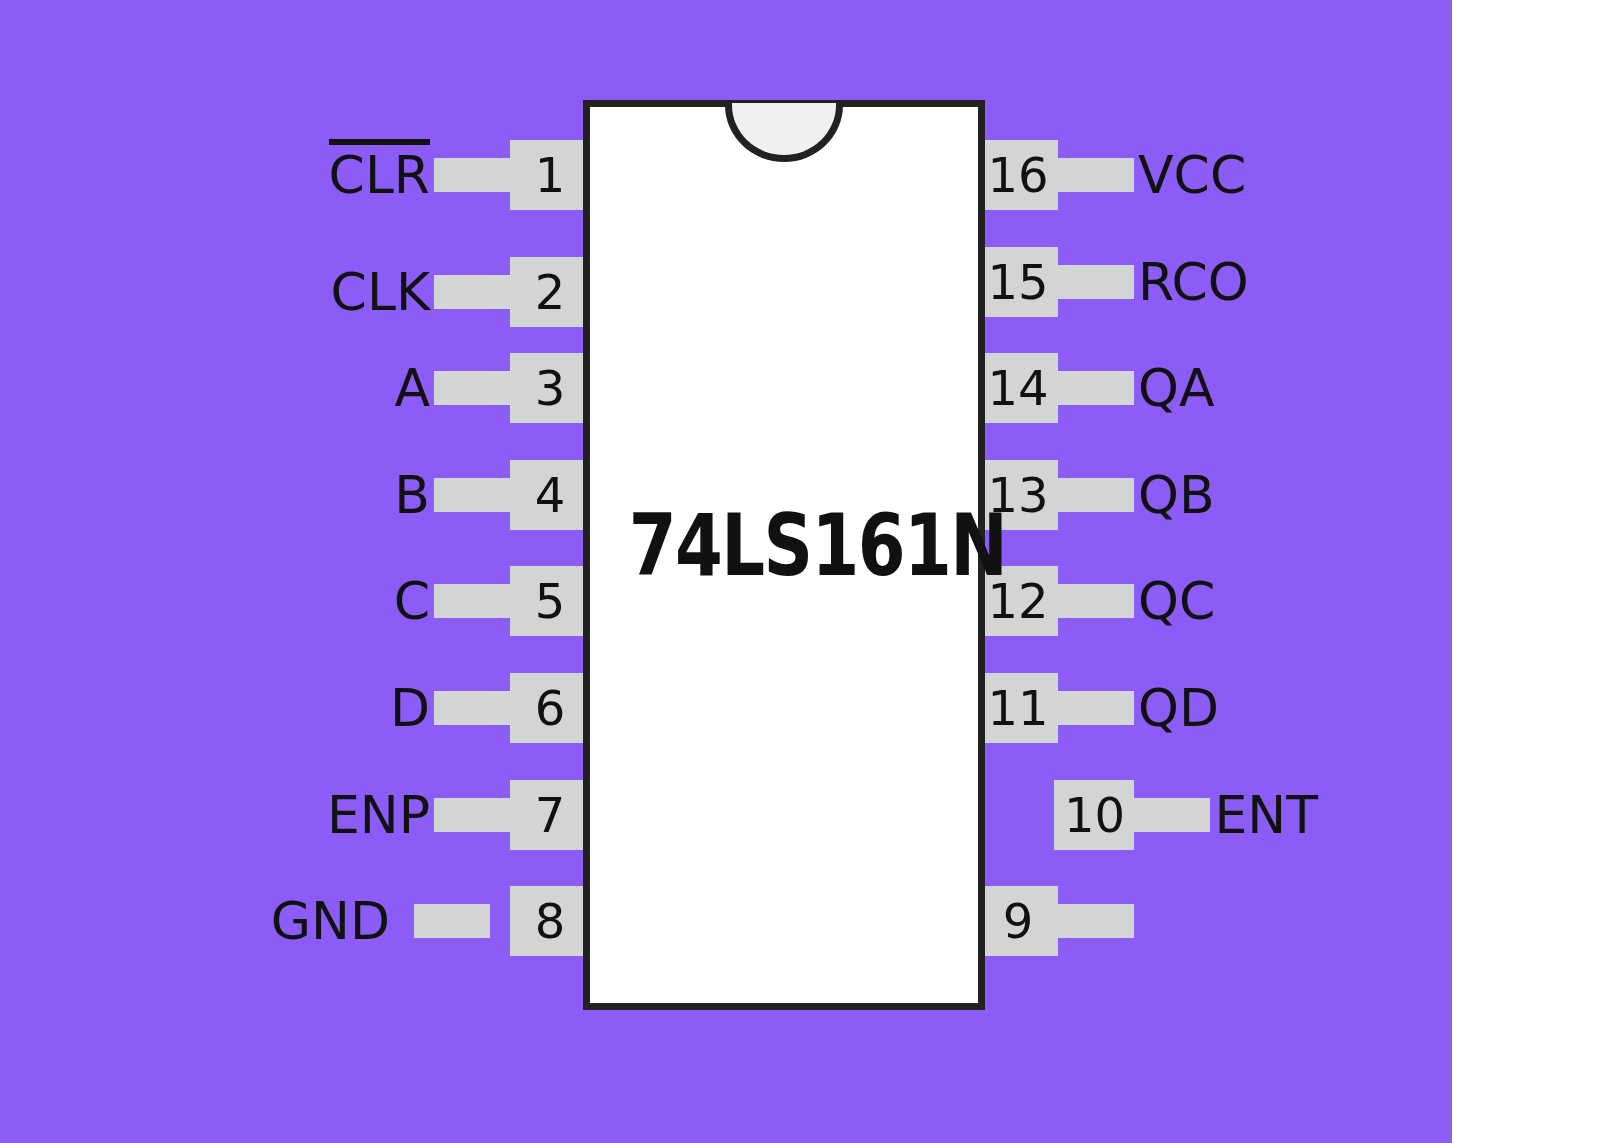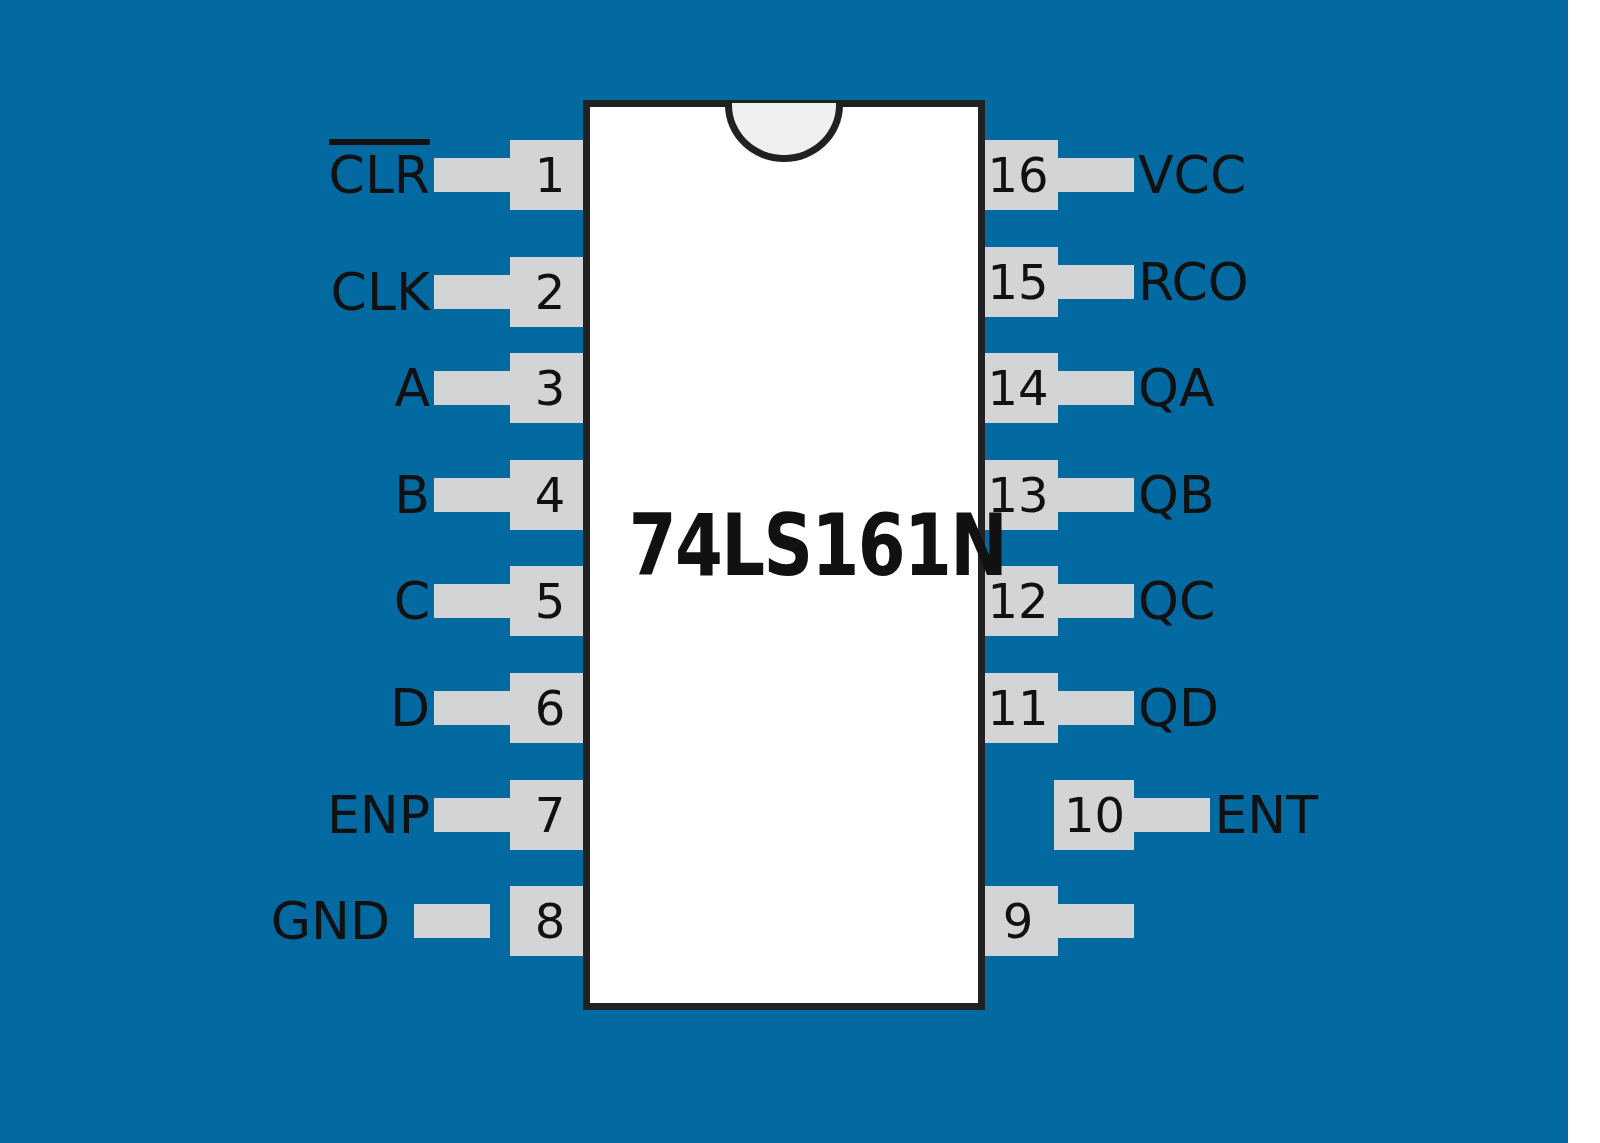--- a/index.html
+++ b/index.html
@@ -9,23 +9,23 @@
   }
   body {
     width: 1600px;
     height: 1143px;
     font-family: "Liberation Sans", sans-serif;
     overflow: hidden;
   }
 
   #stage {
     position: relative;
-    width: 1568px;
+    width: 1452px;
     height: 1143px;
-    background: #0369a1;
+    background: #8b5cf6;
   }
 
   
   .chip-body {
     position: absolute;
     left: 583px;
     top: 100px;
     width: 402px;
     height: 910px;
     box-sizing: border-box;

